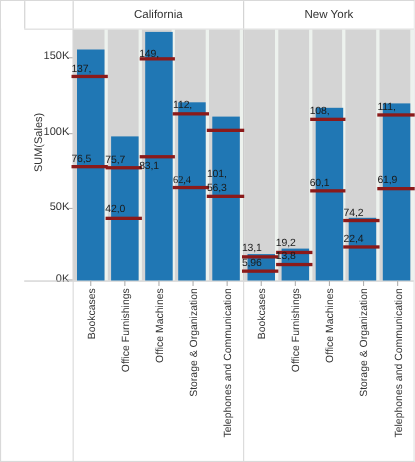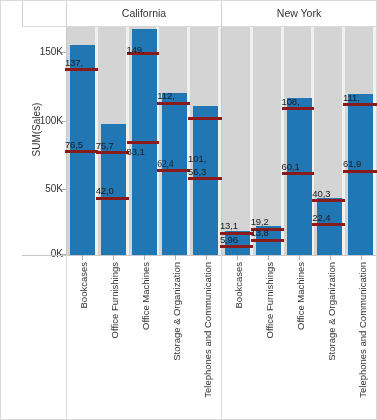--- a/index.html
+++ b/index.html
@@ -182,21 +182,21 @@
       <div class="reflabel" style="left: 281.5px; top: 96.8px;">108,</div>
       <div class="refline" style="left: 281.5px; width: 35px; top: 172.2px;"></div>
       <div class="reflabel" style="left: 281.5px; top: 161.7px;">60,1</div>
       <div class="xtick" style="left: 299px;"></div>
       <div class="xlab-wrap" style="left: 294px;">
         <div class="xlab">Office Machines</div>
       </div>
       <div class="slot" style="left: 314.4px; width: 27.8px; bottom: 165px; height: 228px;"></div>
       <div class="bar" title="New York – Storage &amp; Organization" style="left: 317.3px; width: 25px; bottom: 165px; height: 57.5px;"></div>
       <div class="refline" style="left: 312.3px; width: 35px; top: 199px;"></div>
-      <div class="reflabel" style="left: 312.3px; top: 188.5px;">40,3</div>
+      <div class="reflabel" style="left: 312.3px; top: 188.5px;">74,2</div>
       <div class="refline" style="left: 312.3px; width: 35px; top: 223.2px;"></div>
       <div class="reflabel" style="left: 312.3px; top: 212.7px; text-align: center;">22,4</div>
       <div class="xtick" style="left: 329.8px;"></div>
       <div class="xlab-wrap" style="left: 324.8px;">
         <div class="xlab">Storage &amp; Organization</div>
       </div>
       <div class="slot" style="left: 345.2px; width: 27.8px; bottom: 165px; height: 228px;"></div>
       <div class="bar" title="New York – Telephones and Communication" style="left: 348.1px; width: 25px; bottom: 165px; height: 161px;"></div>
       <div class="refline" style="left: 343.1px; width: 35px; top: 103.3px;"></div>
       <div class="reflabel" style="left: 343.1px; top: 92.8px;">111,</div>

